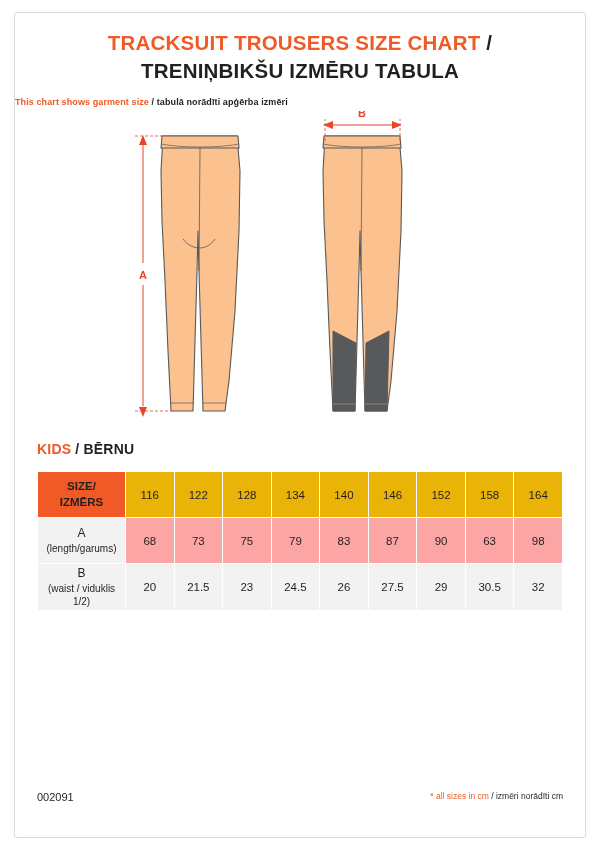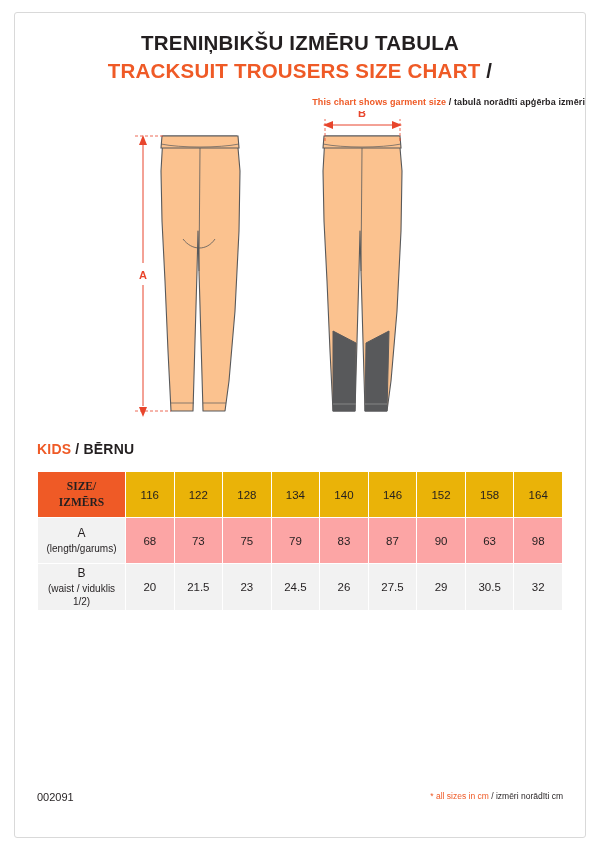--- a/index.html
+++ b/index.html
@@ -38,21 +38,21 @@
     font-weight: bold;
     letter-spacing: 0.2px;
     line-height: 1.35;
     white-space: nowrap;
   }
   .t-orange { color: #ef5a26; }
   .t-dark { color: #231f20; }
 
   .subtitle {
     margin-top: 13px;
-    text-align: right;
+    text-align: left;
     font-size: 9px;
     font-weight: bold;
     letter-spacing: 0.1px;
   }
   .sub-orange { color: #ef5a26; }
   .sub-dark { color: #231f20; font-weight: bold; }
 
   
   .illustration {
     position: relative;
@@ -97,21 +97,20 @@
     font-size: 11px;
     font-weight: normal;
     border: 1px solid #ffffff;
   }
   .hdr-label {
     background: #ef5a26;
     color: #ffffff;
     font-size: 11px;
     line-height: 1.35;
     width: 88px;
-    font-family: Liberation Serif, serif;
   }
   .row-label {
     background: #f2f2f2;
     font-size: 12px;
     line-height: 1.25;
   }
   .row-label .lbl-main { font-size: 12px; }
   .row-label .lbl-sub {
     display: block;
     font-size: 10px;
@@ -145,24 +144,24 @@
   }
   .n-orange { color: #ef5a26; }
   .n-dark { color: #231f20; }
 </style>
 </head>
 <body>
 
 <div class="page">
 
   <div class="title-block">
-    <div class="title-line t-dark">TRENIŅBIKŠU IZMĒRU TABULA</div>
     <div class="title-line">
       <span class="t-orange">TRACKSUIT TROUSERS SIZE CHART</span><span class="t-dark"> /</span>
     </div>
+    <div class="title-line t-dark">TRENIŅBIKŠU IZMĒRU TABULA</div>
     <div class="subtitle">
       <span class="sub-orange">This chart shows garment size</span><span class="sub-dark"> / tabulā norādīti apģērba izmēri</span>
     </div>
   </div>
 
   <div class="illustration">
     <svg width="572" height="330" viewBox="0 0 572 330">
 
       <g>
         <path d="M148,25 L222,25 L225,60 L224,120 L220,200 L214,270 L210,300 L188,300 L186,230 L184,160 L183,120 L182,160 L180,230 L178,300 L156,300 L153,240 L150,170 L147,110 L146,60 Z" fill="#fbc28f" stroke="#58595b" stroke-width="1.1" stroke-linejoin="round"></path>

